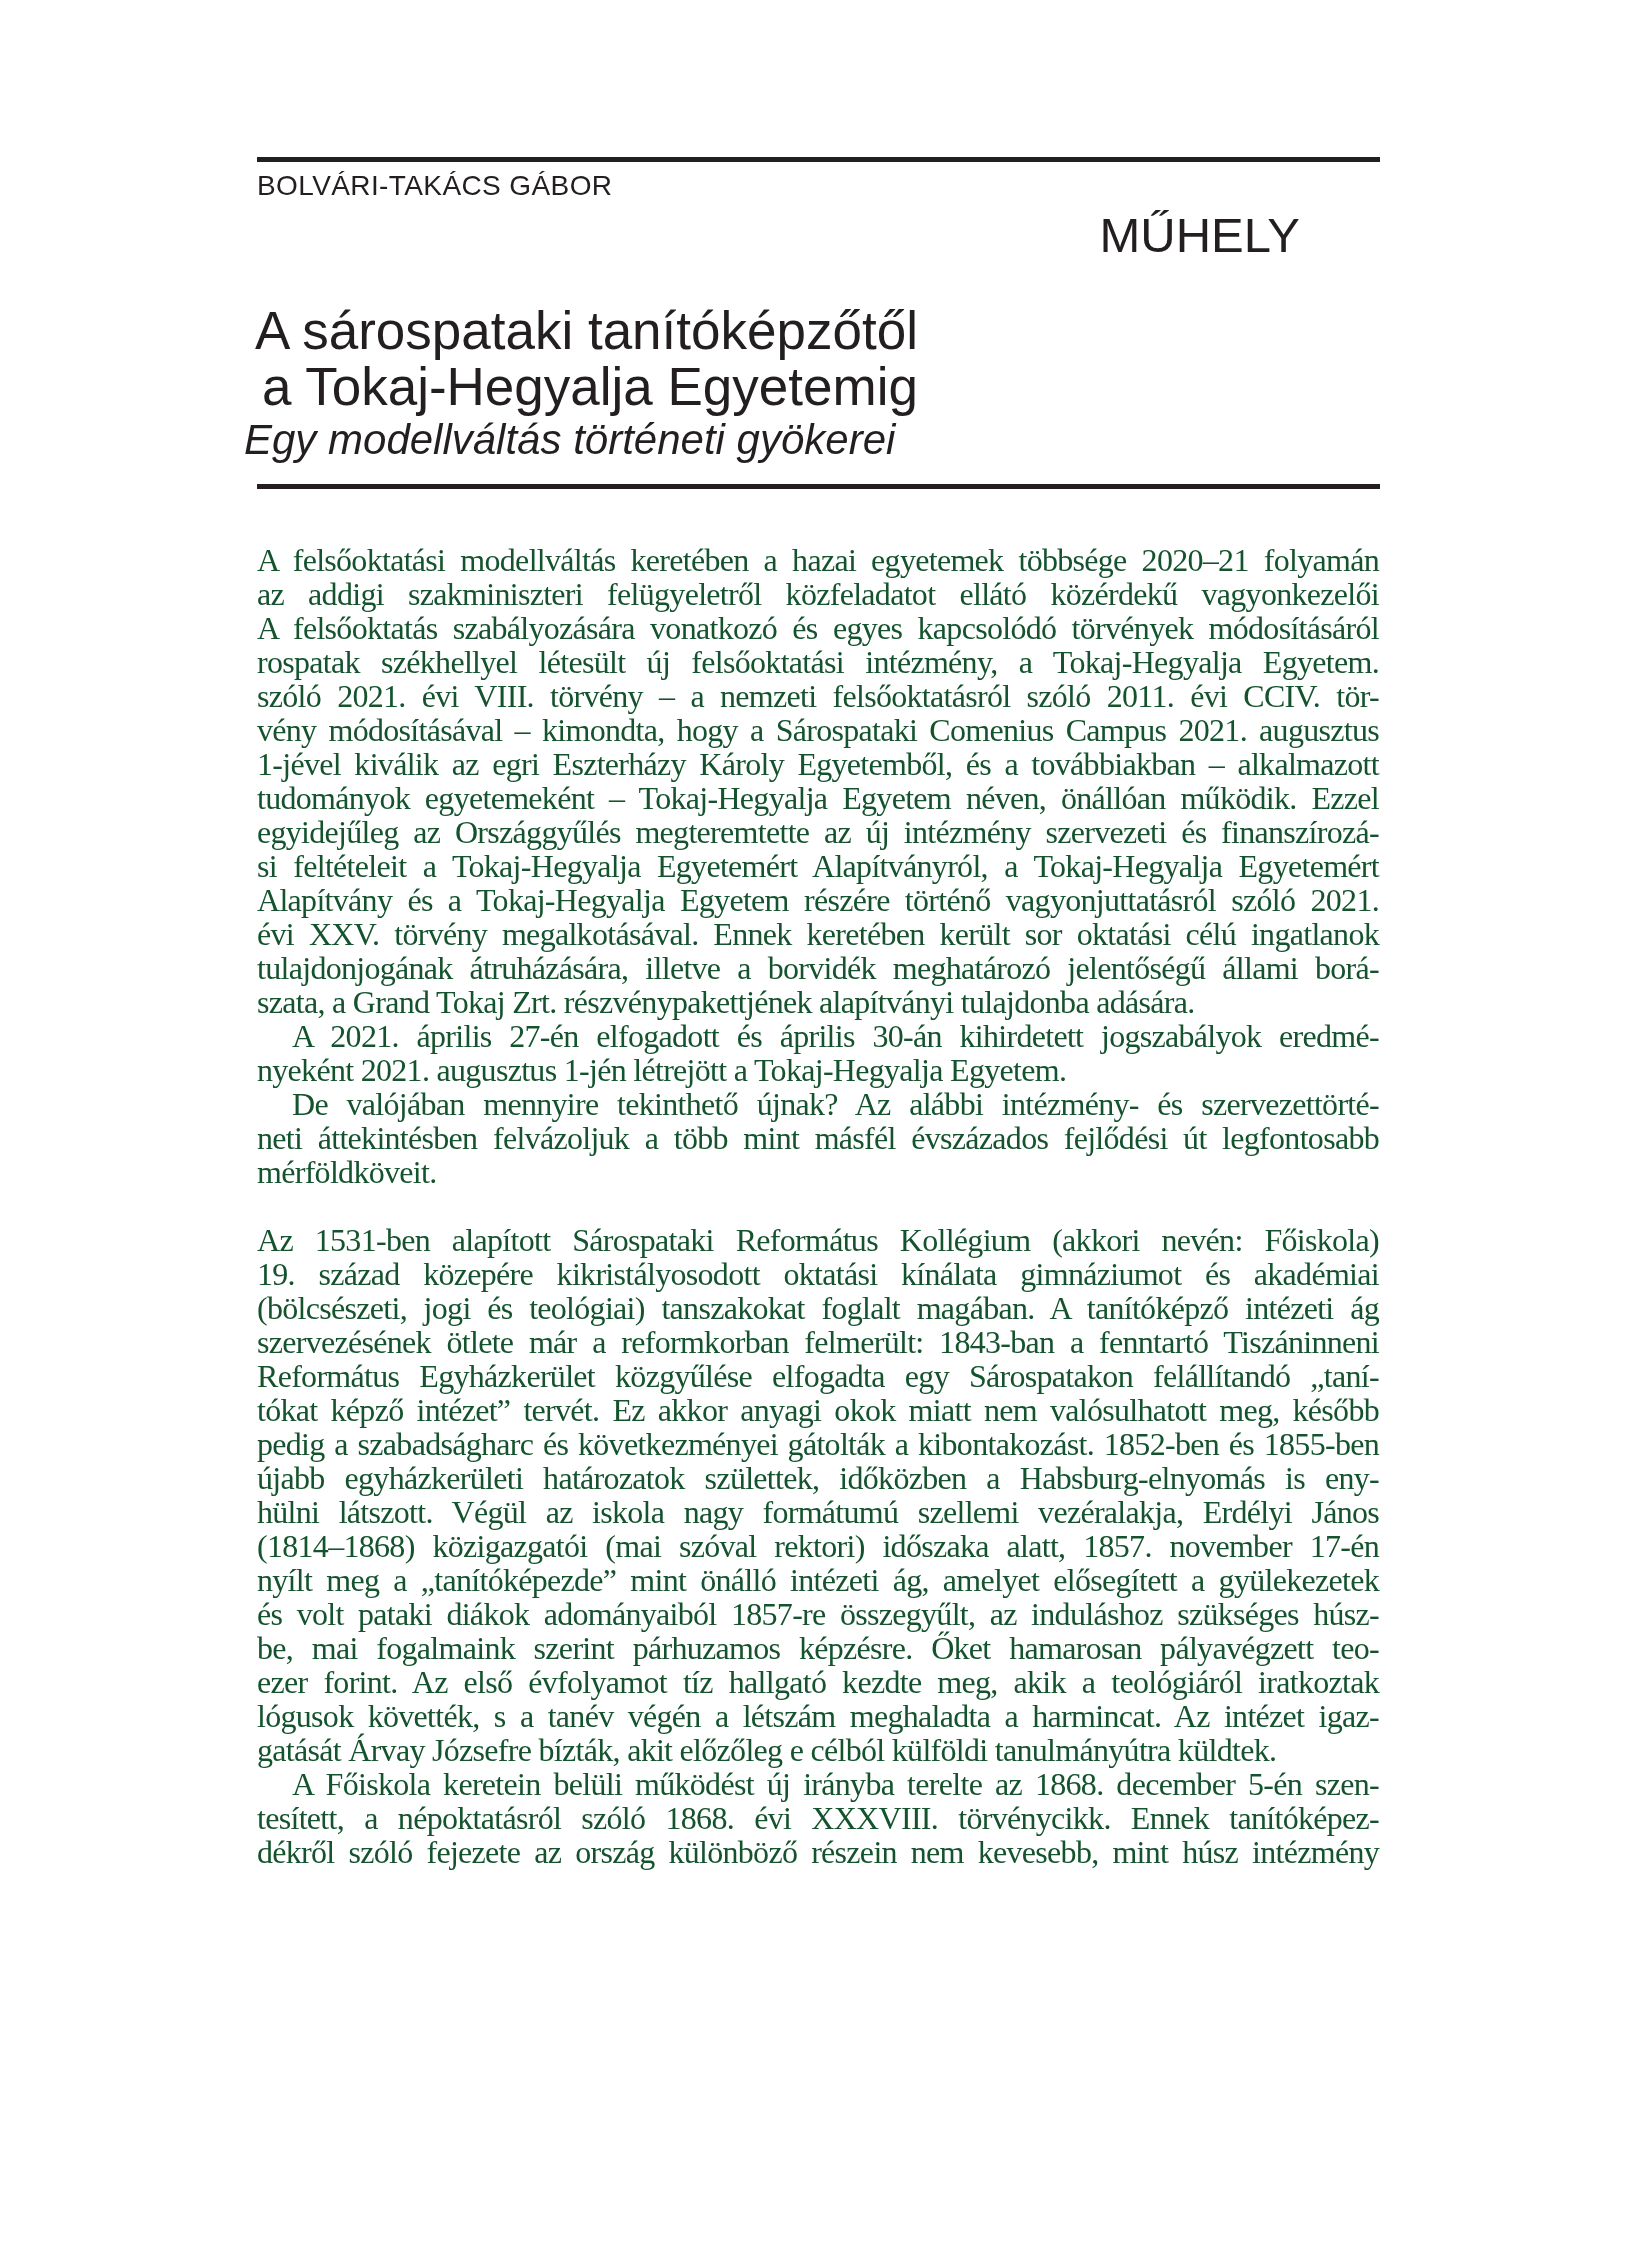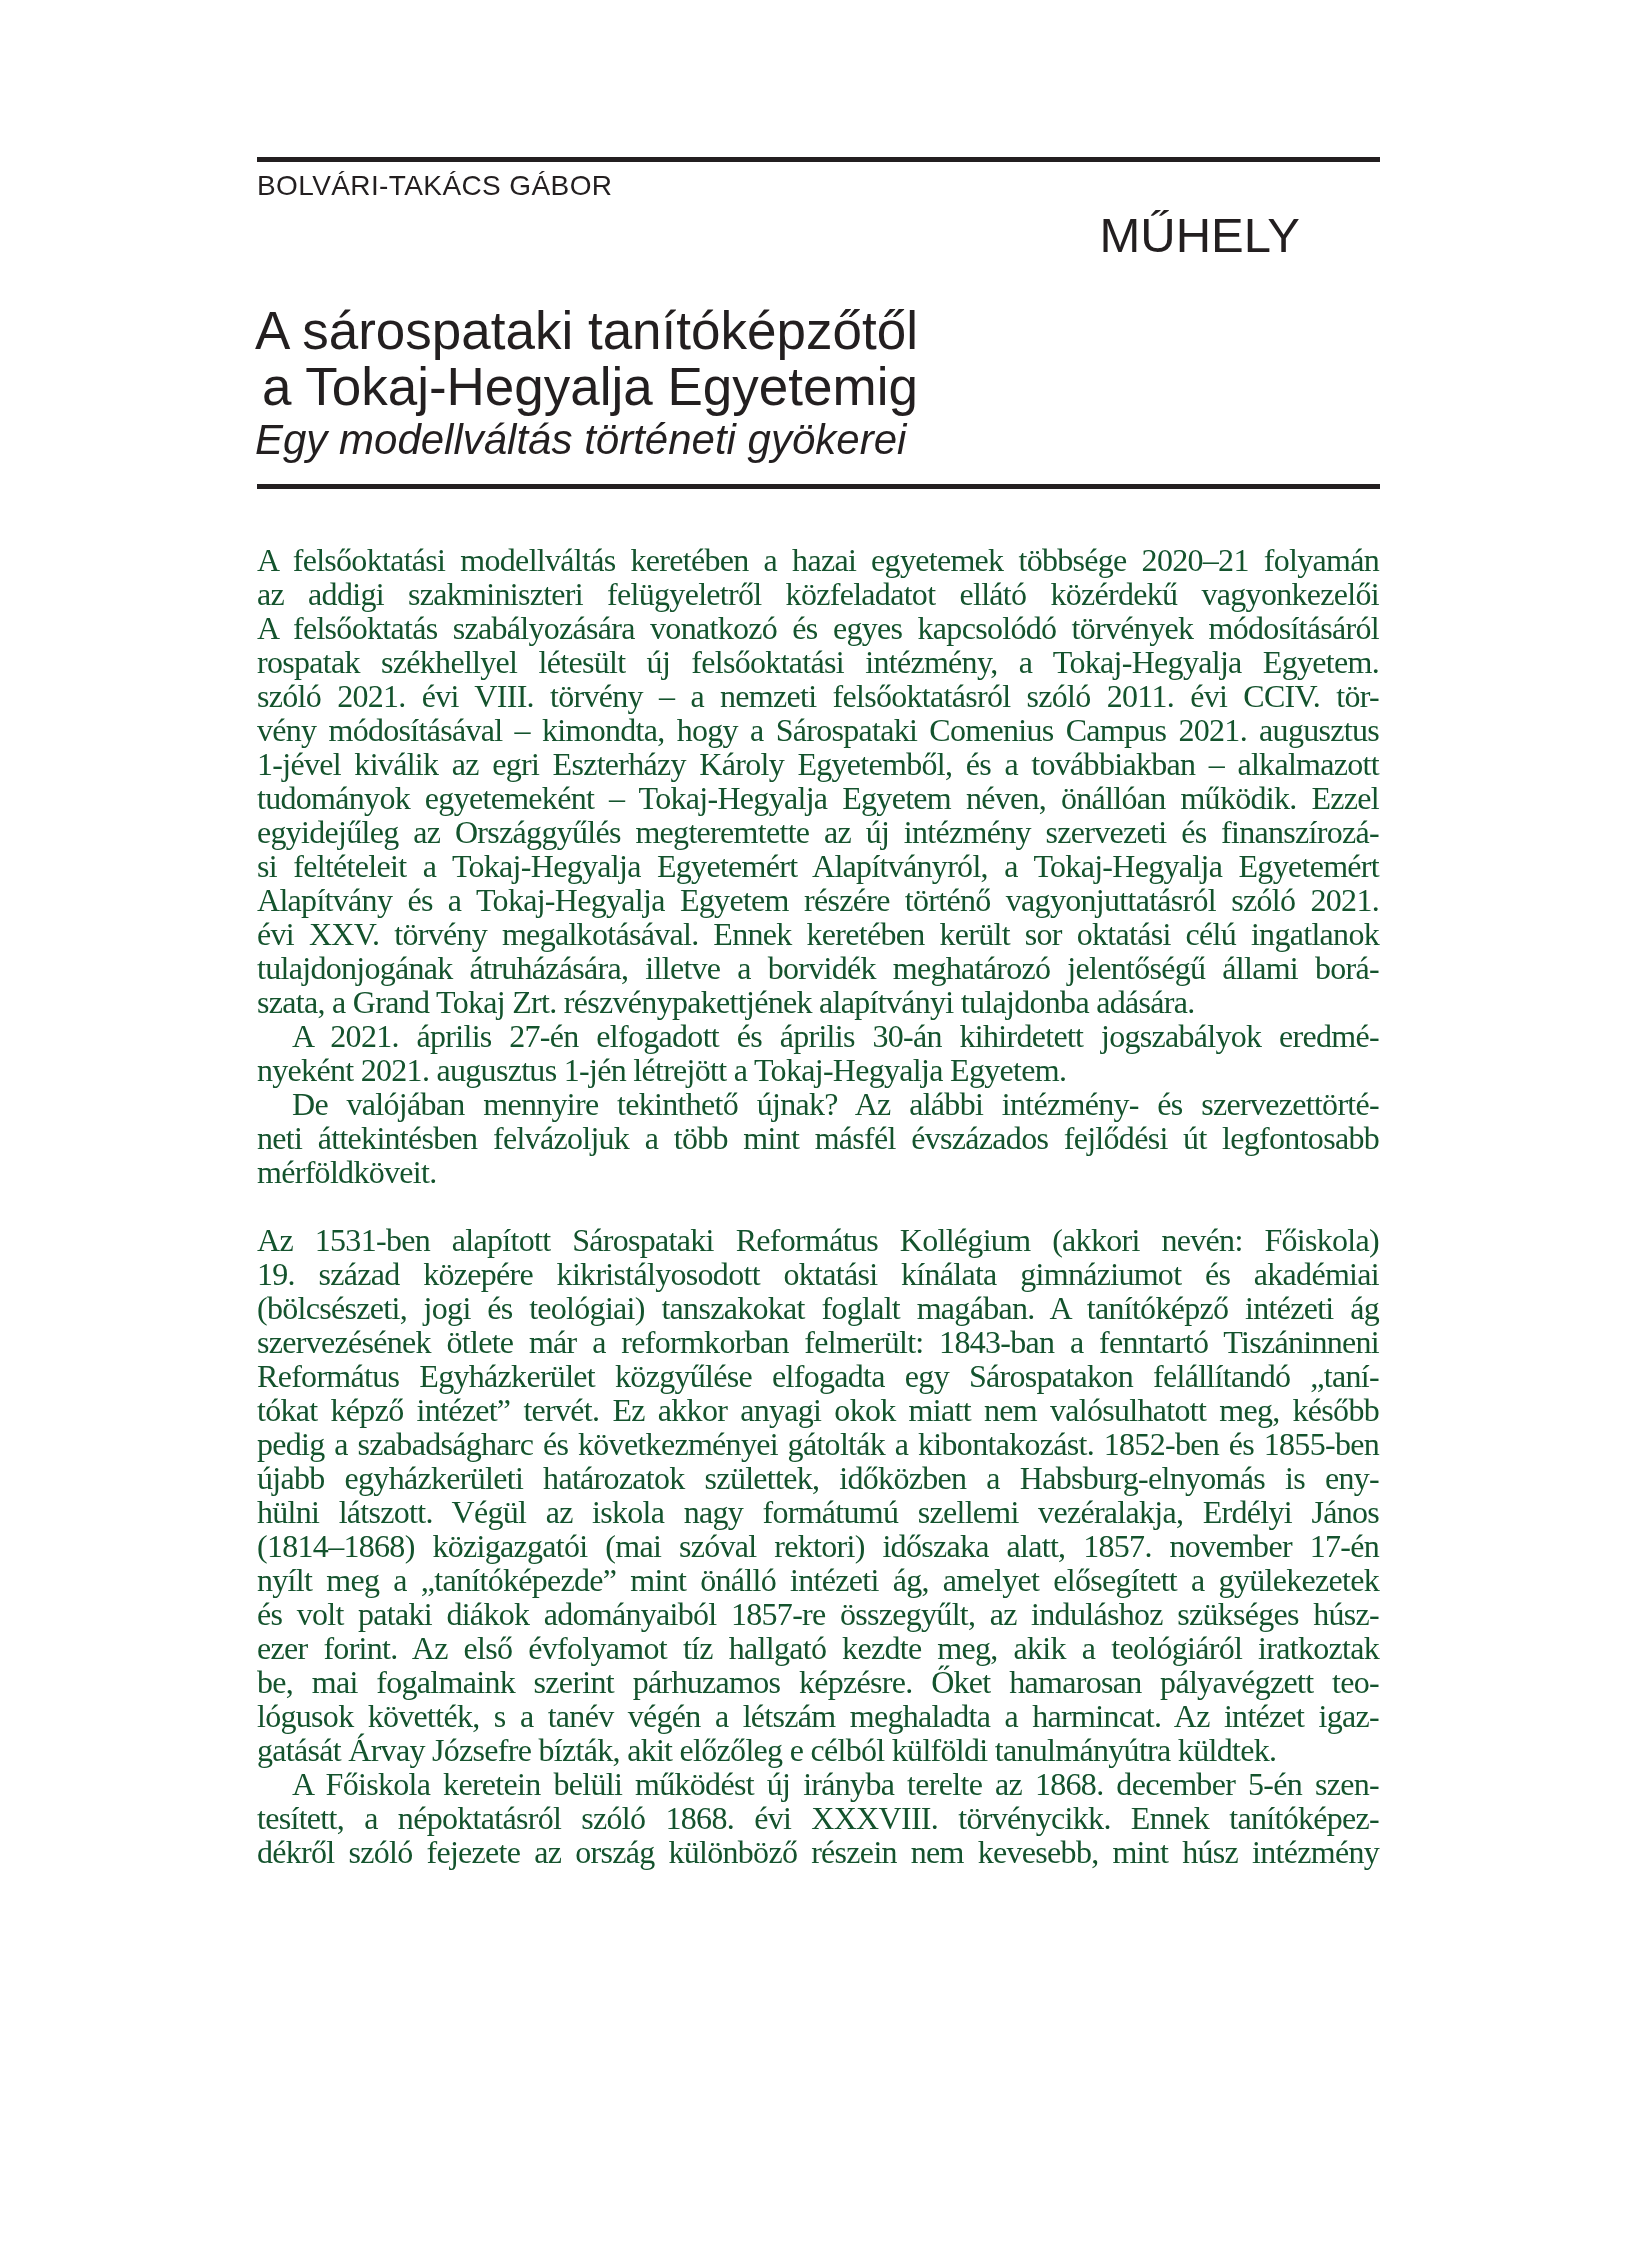--- a/index.html
+++ b/index.html
@@ -58,21 +58,21 @@
     font-size: 53px;
     line-height: 56px;
     white-space: nowrap;
     margin: 0;
     font-weight: normal;
     text-align: right;
   }
   .title .tline { display: block; }
   .subtitle {
     position: absolute;
-    left: 255px;
+    left: 244px;
     top: 415px;
     font-family: "Liberation Sans", sans-serif;
     font-style: italic;
     font-size: 42px;
     line-height: 49px;
     white-space: nowrap;
   }
 
   .body {
     position: absolute;
@@ -158,22 +158,22 @@
           <span class="line">(bölcsészeti, jogi és teológiai) tanszakokat foglalt magában. A tanítóképző intézeti ág</span>
           <span class="line">szervezésének ötlete már a reformkorban felmerült: 1843-ban a fenntartó Tiszáninneni</span>
           <span class="line">Református Egyházkerület közgyűlése elfogadta egy Sárospatakon felállítandó „taní-</span>
           <span class="line">tókat képző intézet” tervét. Ez akkor anyagi okok miatt nem valósulhatott meg, később</span>
           <span class="line">pedig a szabadságharc és következményei gátolták a kibontakozást. 1852-ben és 1855-ben</span>
           <span class="line">újabb egyházkerületi határozatok születtek, időközben a Habsburg-elnyomás is eny-</span>
           <span class="line">hülni látszott. Végül az iskola nagy formátumú szellemi vezéralakja, Erdélyi János</span>
           <span class="line">(1814–1868) közigazgatói (mai szóval rektori) időszaka alatt, 1857. november 17-én</span>
           <span class="line">nyílt meg a „tanítóképezde” mint önálló intézeti ág, amelyet elősegített a gyülekezetek</span>
           <span class="line">és volt pataki diákok adományaiból 1857-re összegyűlt, az induláshoz szükséges húsz-</span>
+          <span class="line">be, mai fogalmaink szerint párhuzamos képzésre. Őket hamarosan pályavégzett teo-</span>
           <span class="line">ezer forint. Az első évfolyamot tíz hallgató kezdte meg, akik a teológiáról iratkoztak</span>
-          <span class="line">be, mai fogalmaink szerint párhuzamos képzésre. Őket hamarosan pályavégzett teo-</span>
           <span class="line">lógusok követték, s a tanév végén a létszám meghaladta a harmincat. Az intézet igaz-</span>
           <span class="line last">gatását Árvay Józsefre bízták, akit előzőleg e célból külföldi tanulmányútra küldtek.</span>
         </p>
         <p class="para">
           <span class="line indent">A Főiskola keretein belüli működést új irányba terelte az 1868. december 5-én szen-</span>
           <span class="line">tesített, a népoktatásról szóló 1868. évi XXXVIII. törvénycikk. Ennek tanítóképez-</span>
           <span class="line">dékről szóló fejezete az ország különböző részein nem kevesebb, mint húsz intézmény</span>
         </p>
       </div>
     </div>

